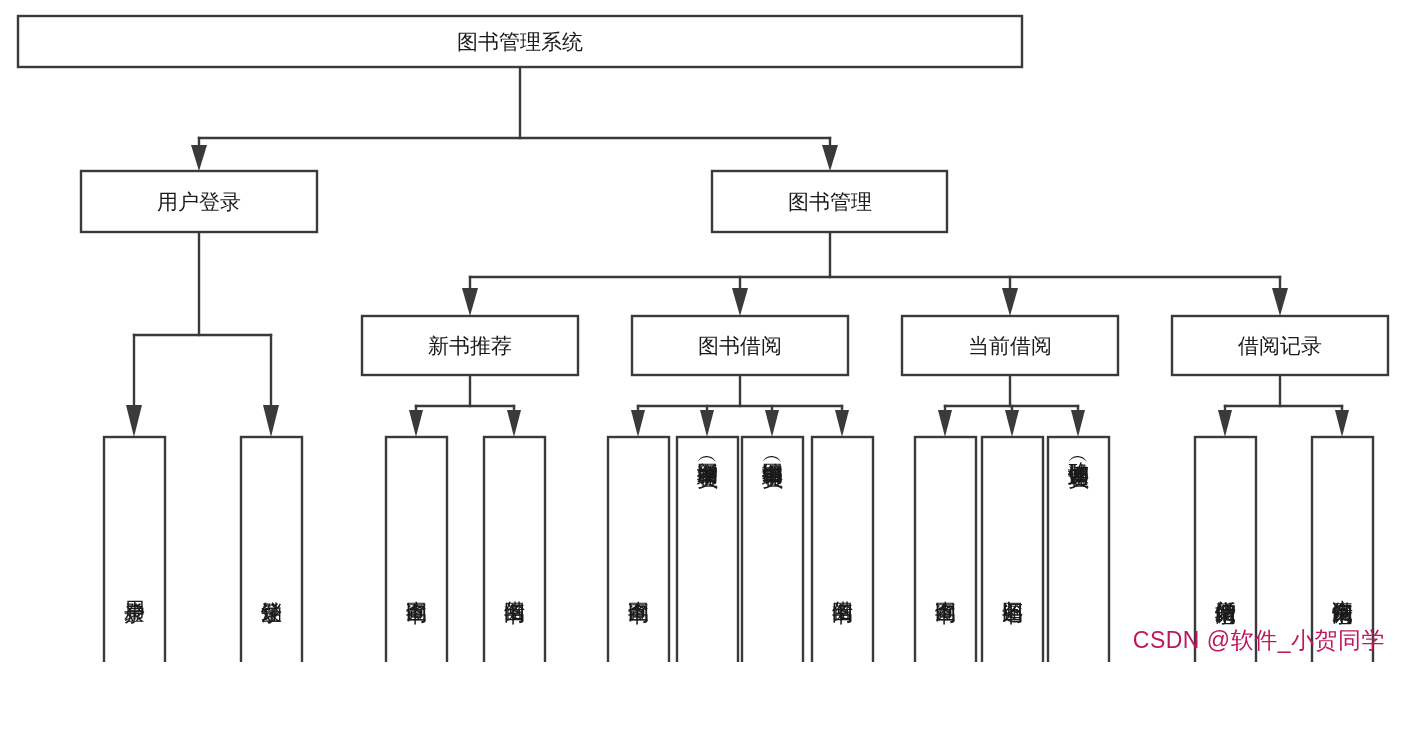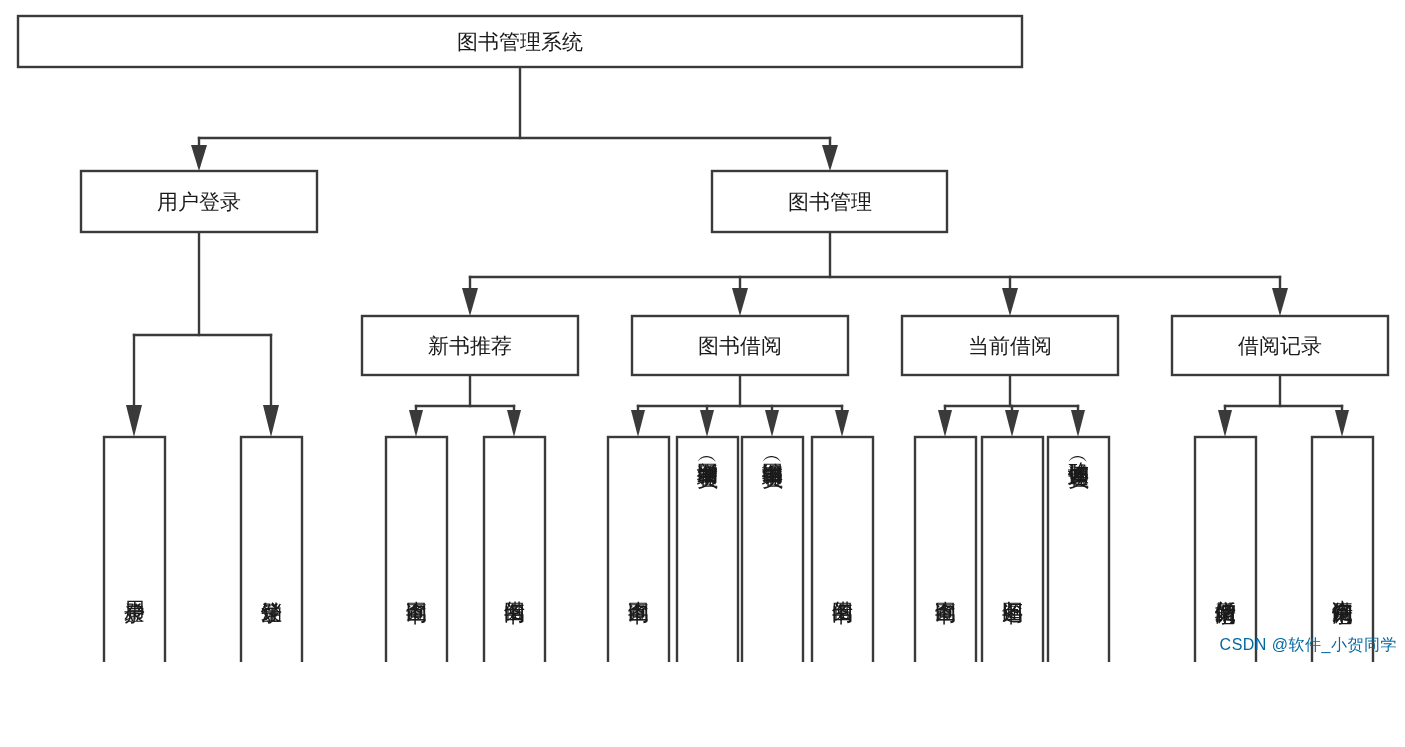--- a/index.html
+++ b/index.html
@@ -60,25 +60,25 @@
     font-family: "Liberation Sans", "DejaVu Sans", sans-serif;
     font-size: 21px;
     line-height: 1.14;
     color: #1a1a1a;
     letter-spacing: 1px;
     text-align: center;
     white-space: nowrap;
   }
   .watermark {
     position: absolute;
-    right: 8px;
+    right: 20px;
     bottom: 6px;
     font-family: "Liberation Sans", "DejaVu Sans", sans-serif;
-    font-size: 16px;
-    color: #0369a1;
+    font-size: 23px;
+    color: #be185d;
     letter-spacing: 0.5px;
     white-space: nowrap;
     user-select: none;
   }
 </style>
 </head>
 <body>
 
 <div id="diagram-root">
 

